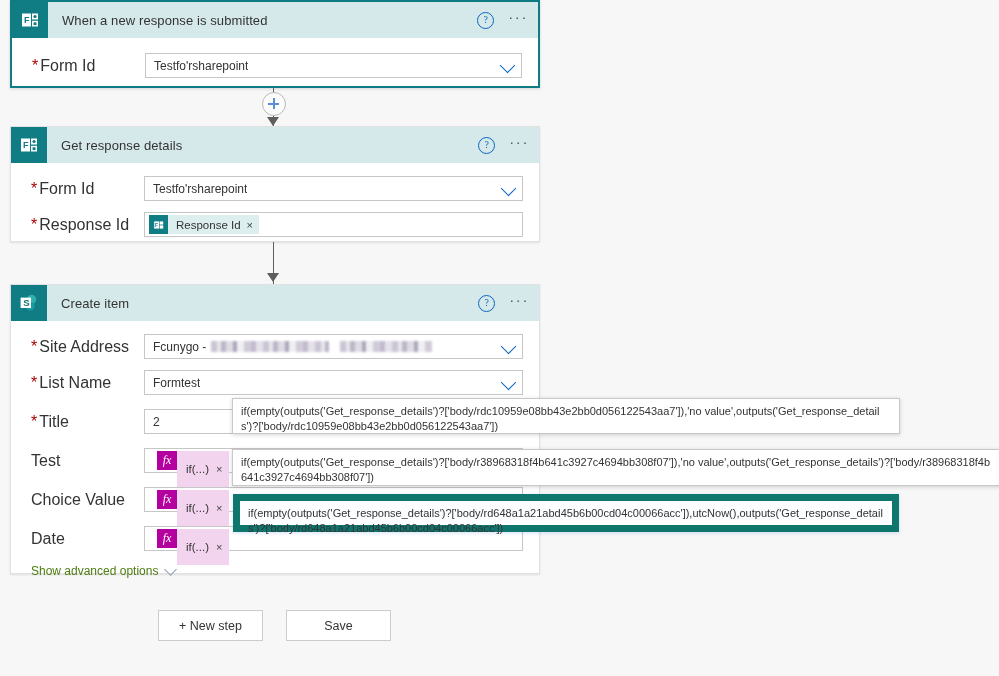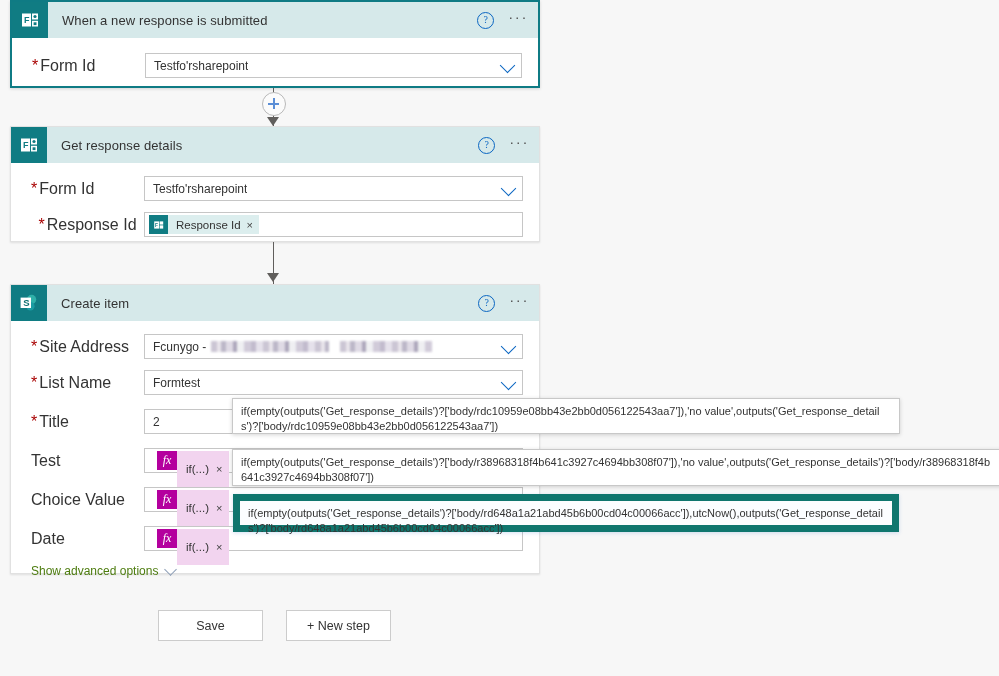--- a/index.html
+++ b/index.html
@@ -355,21 +355,21 @@
       </div>
     </div>
     <div class="card-body">
       <div class="field-row" style="margin-top:9px;">
         <div class="field-label"><span class="req">*</span><span>Form Id</span></div>
         <div class="field-control">
           <span class="value-text">Testfo'rsharepoint</span>
           <span class="chevron"></span>
         </div>
       </div>
-      <div class="field-row" style="margin-top:3px;text-align:center;">
+      <div class="field-row" style="margin-top:3px;">
         <div class="field-label"><span class="req">*</span><span>Response Id</span></div>
         <div class="field-control" style="padding:0 4px;">
           <span class="token-resp">
             <span class="tok-ico">
               <svg width="12" height="12" viewBox="0 0 20 20">
                 <rect x="2" y="4" width="8" height="12" fill="#ffffff"></rect>
                 <text x="3.4" y="13" font-family="Liberation Sans, sans-serif" font-size="8" font-weight="bold" fill="#107c83">F</text>
                 <rect x="11" y="4" width="6" height="5.3" fill="#ffffff"></rect>
                 <rect x="11" y="10.6" width="6" height="5.4" fill="#ffffff"></rect>
               </svg>
@@ -476,17 +476,17 @@
     </div>
   </div>
 
   <div class="tooltip" style="left:232px; top:398px; width:668px; height:36px;">if(empty(outputs('Get_response_details')?['body/rdc10959e08bb43e2bb0d056122543aa7']),'no value',outputs('Get_response_details')?['body/rdc10959e08bb43e2bb0d056122543aa7'])</div>
 
   <div class="tooltip" style="left:232px; top:449px; width:772px; height:37px;">if(empty(outputs('Get_response_details')?['body/r38968318f4b641c3927c4694bb308f07']),'no value',outputs('Get_response_details')?['body/r38968318f4b641c3927c4694bb308f07'])</div>
 
   <div class="tooltip active" style="left:233px; top:494px; width:666px; height:38px;">if(empty(outputs('Get_response_details')?['body/rd648a1a21abd45b6b00cd04c00066acc']),utcNow(),outputs('Get_response_details')?['body/rd648a1a21abd45b6b00cd04c00066acc'])</div>
 
   <div class="btn-row">
+    <div class="btn">+ New step</div>
     <div class="btn">Save</div>
-    <div class="btn">+ New step</div>
   </div>
 
 </div>
 
 </body></html>

